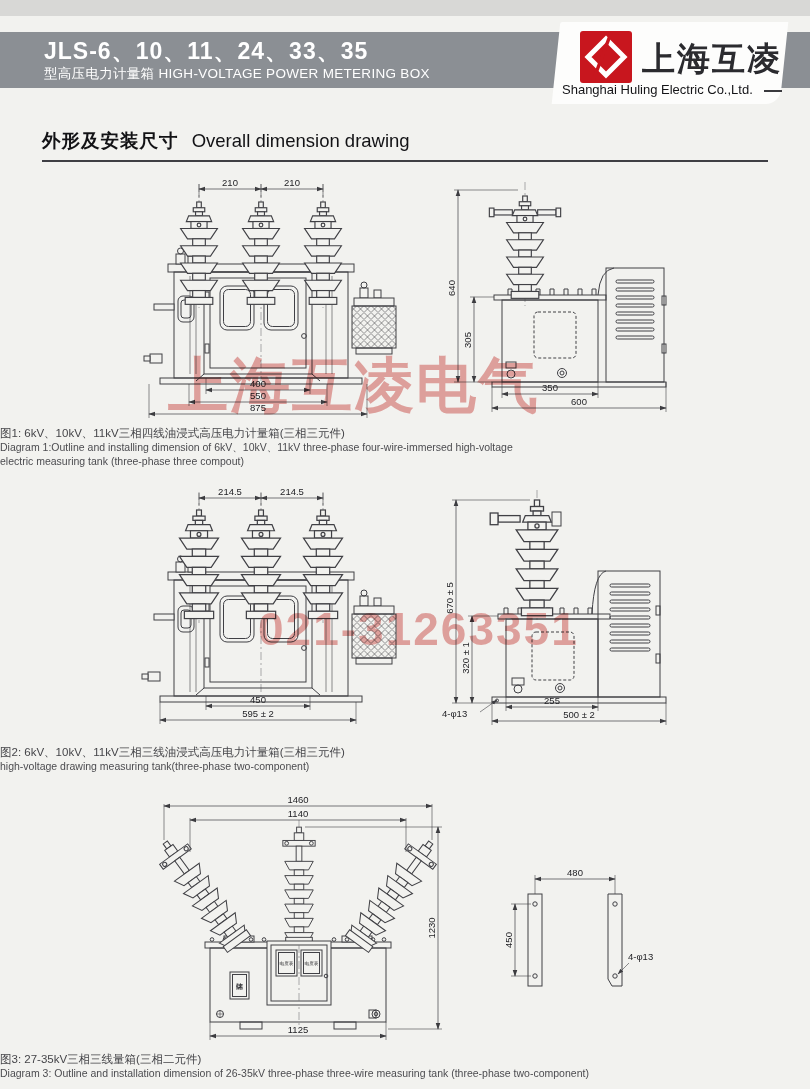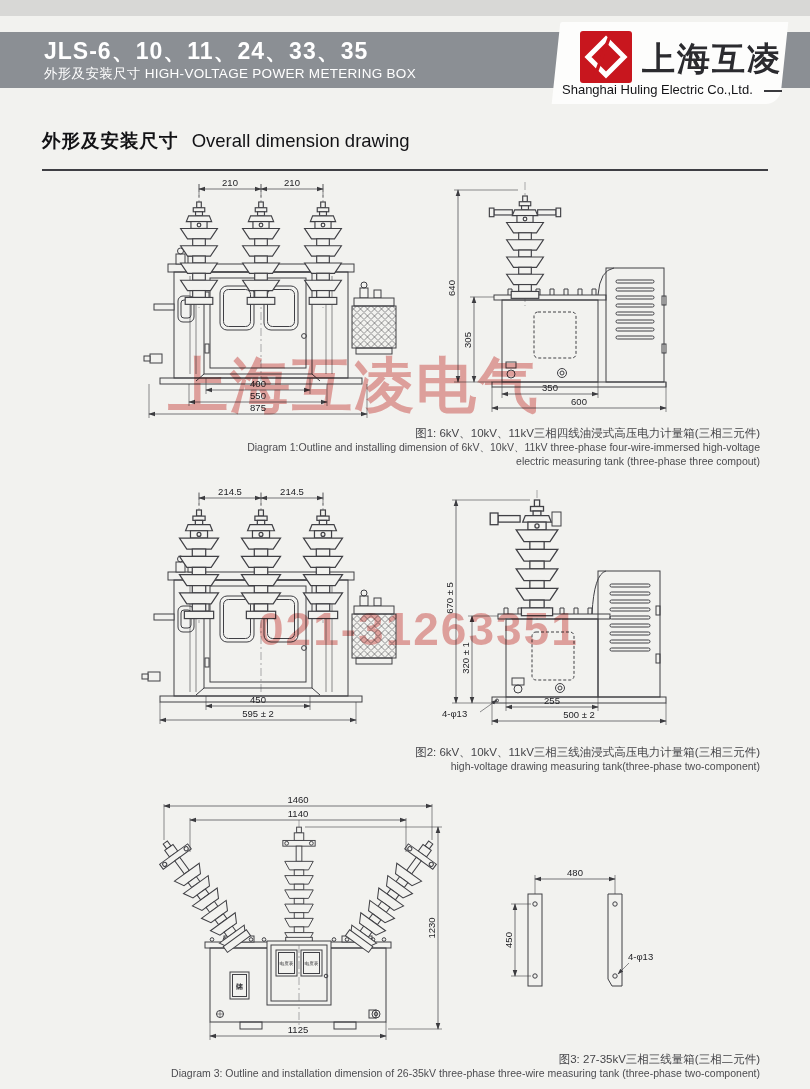--- a/index.html
+++ b/index.html
@@ -9,26 +9,26 @@
 
 .bar{position:absolute;left:0;top:16px;width:810px;height:56px;background:#8b8f94}
 .bar-title{position:absolute;left:44px;top:20px;color:#fff;font-size:23px;font-weight:700;letter-spacing:1px;white-space:nowrap}
 .bar-sub{position:absolute;left:44px;top:49px;color:#fff;font-size:13.5px;font-weight:500;letter-spacing:.3px;white-space:nowrap}
 .logo-bg{position:absolute;left:556px;top:6px;width:228px;height:82px;background:#fdfdfc;transform:skewX(-6deg);border-radius:2px 0 14px 0}
 .logo-ic{position:absolute;left:580px;top:15px;width:52px;height:52px}
 .logo-cn{position:absolute;left:642px;top:21px;font-size:33px;font-weight:700;color:#2b2b2f;letter-spacing:2px;white-space:nowrap}
 .logo-en{position:absolute;left:562px;top:66px;font-size:13px;color:#141417;white-space:nowrap}
 .logo-rule{position:absolute;left:764px;top:74px;width:18px;height:2px;background:#3a3a3e}
 
-.sec{position:absolute;left:42px;top:112px;width:726px;color:#121215;font-size:18.5px;border-bottom:2px solid #3f3f44;padding-bottom:16px;white-space:nowrap}
+.sec{position:absolute;left:42px;top:112px;width:726px;color:#121215;font-size:18.5px;border-bottom:2px solid #3f3f44;padding-bottom:7px;white-space:nowrap}
 .sec .cn{font-weight:700;letter-spacing:1px}
 .sec .en{font-weight:500;margin-left:8px}
 
 .dwg{position:absolute}
-.cap{position:absolute;left:0;width:760px;text-align:right;color:#4c4c50}
+.cap{position:absolute;left:0;width:760px;text-align:left;color:#4c4c50}
 .cap .cn{font-size:11.5px;line-height:15px;display:block;color:#454549}
 .cap .en{font-size:10.5px;line-height:13.5px;display:block}
 
 .wm{position:absolute;color:#d4524e;opacity:.5;mix-blend-mode:multiply;font-weight:700;white-space:nowrap;z-index:6;pointer-events:none}
 .wm1{left:168px;top:330px;font-size:60px;letter-spacing:2px}
 .wm2{left:258px;top:586px;font-size:46px;letter-spacing:2px}
 .wm3{left:284px;top:632px;font-size:42px;letter-spacing:5px}
 
 svg .ln{stroke:#404045;fill:none;stroke-width:1}
 svg .fl{stroke:#404045;fill:#f2f2ef;stroke-width:1}
@@ -93,21 +93,21 @@
         <polygon class="fl" points="-15,-27 15,-27 10,-18 -10,-18"></polygon>
           <rect class="fl" x="-5" y="-18" width="10" height="6"></rect>
         <polygon class="fl" points="-15,-12 15,-12 10,-3 -10,-3"></polygon>
         <rect class="fl" x="-14" y="-7" width="28" height="7"></rect>
       </g>
     </defs>
   </svg>
 
   <div class="bar"></div>
   <div class="bar-title">JLS-6、10、11、24、33、35</div>
-  <div class="bar-sub">外形及安装尺寸 HIGH-VOLTAGE POWER METERING BOX</div>
+  <div class="bar-sub">型高压电力计量箱 HIGH-VOLTAGE POWER METERING BOX</div>
   <div class="logo-bg"></div>
   <svg class="logo-ic" viewBox="0 0 52 52">
     <rect width="52" height="52" rx="3" fill="#c8161e"></rect>
     <path d="M26,8 L44,26 L26,44 L8,26 Z" fill="none" stroke="#fff" stroke-width="5"></path>
     <line x1="31" y1="2" x2="13" y2="50" stroke="#c8161e" stroke-width="3.5"></line>
   </svg>
   <div class="logo-cn">上海互凌</div>
   <div class="logo-en">Shanghai Huling Electric Co.,Ltd.</div>
   <div class="logo-rule"></div>
 

